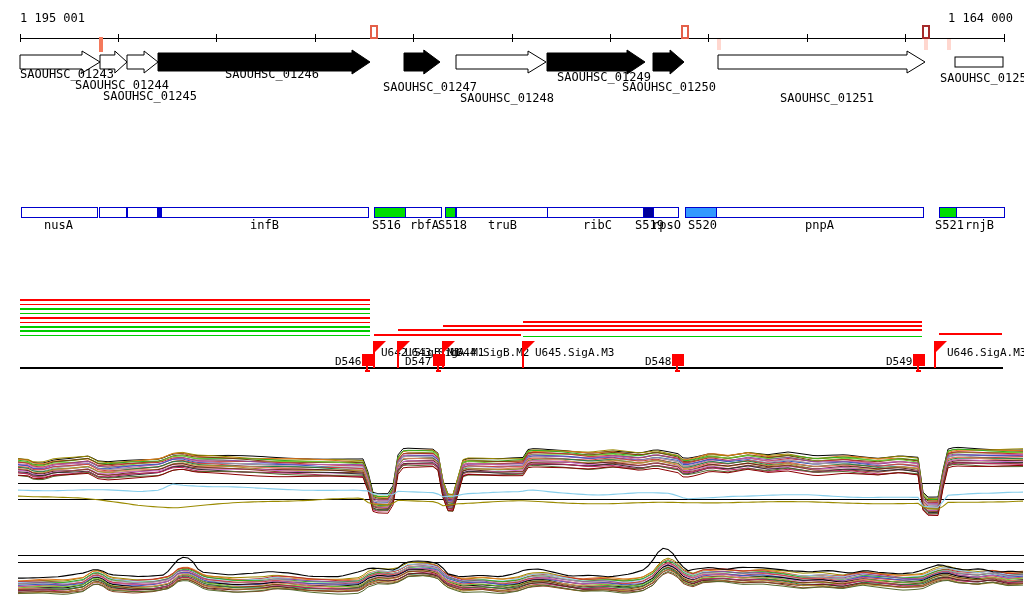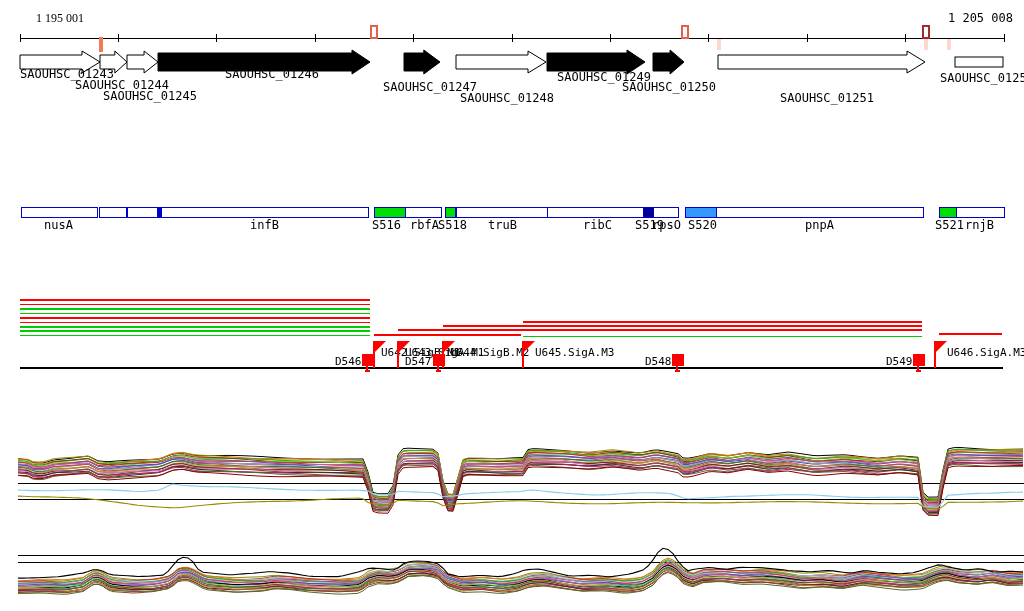--- a/index.html
+++ b/index.html
@@ -1,28 +1,28 @@
 <!DOCTYPE html>
 <html><head>
 <meta charset="utf-8">
 <style>
   html,body{margin:0;padding:0;background:#ffffff;}
   #stage{position:relative;width:1024px;height:611px;background:#ffffff;overflow:hidden;
          font-family:"DejaVu Sans Mono","Liberation Mono",monospace;}
   .coord{position:absolute;top:11px;font-size:12px;color:#000;white-space:pre;}
-  #coordL{left:36px;font-family:Liberation Serif, serif;}
+  #coordL{left:20px;}
   #coordR{right:11px;}
   svg text{font-family:"DejaVu Sans Mono","Liberation Mono",monospace;fill:#000;}
 </style>
 </head>
 <body>
 
 <div id="stage">
   <div class="coord" id="coordL">1 195 001</div>
-  <div class="coord" id="coordR">1 205 008</div>
+  <div class="coord" id="coordR">1 164 000</div>
   <svg id="cv" width="1024" height="611" viewBox="0 0 1024 611">
       <line x1="20" y1="38" x2="1004" y2="38" stroke="#000" stroke-width="1" shape-rendering="crispEdges"></line>
       <line x1="20" y1="34" x2="20" y2="42" stroke="#000" stroke-width="1" shape-rendering="crispEdges"></line>
       <line x1="118.4" y1="34" x2="118.4" y2="42" stroke="#000" stroke-width="1" shape-rendering="crispEdges"></line>
       <line x1="216.8" y1="34" x2="216.8" y2="42" stroke="#000" stroke-width="1" shape-rendering="crispEdges"></line>
       <line x1="315.20000000000005" y1="34" x2="315.20000000000005" y2="42" stroke="#000" stroke-width="1" shape-rendering="crispEdges"></line>
       <line x1="413.6" y1="34" x2="413.6" y2="42" stroke="#000" stroke-width="1" shape-rendering="crispEdges"></line>
       <line x1="512" y1="34" x2="512" y2="42" stroke="#000" stroke-width="1" shape-rendering="crispEdges"></line>
       <line x1="610.4000000000001" y1="34" x2="610.4000000000001" y2="42" stroke="#000" stroke-width="1" shape-rendering="crispEdges"></line>
       <line x1="708.8000000000001" y1="34" x2="708.8000000000001" y2="42" stroke="#000" stroke-width="1" shape-rendering="crispEdges"></line>

